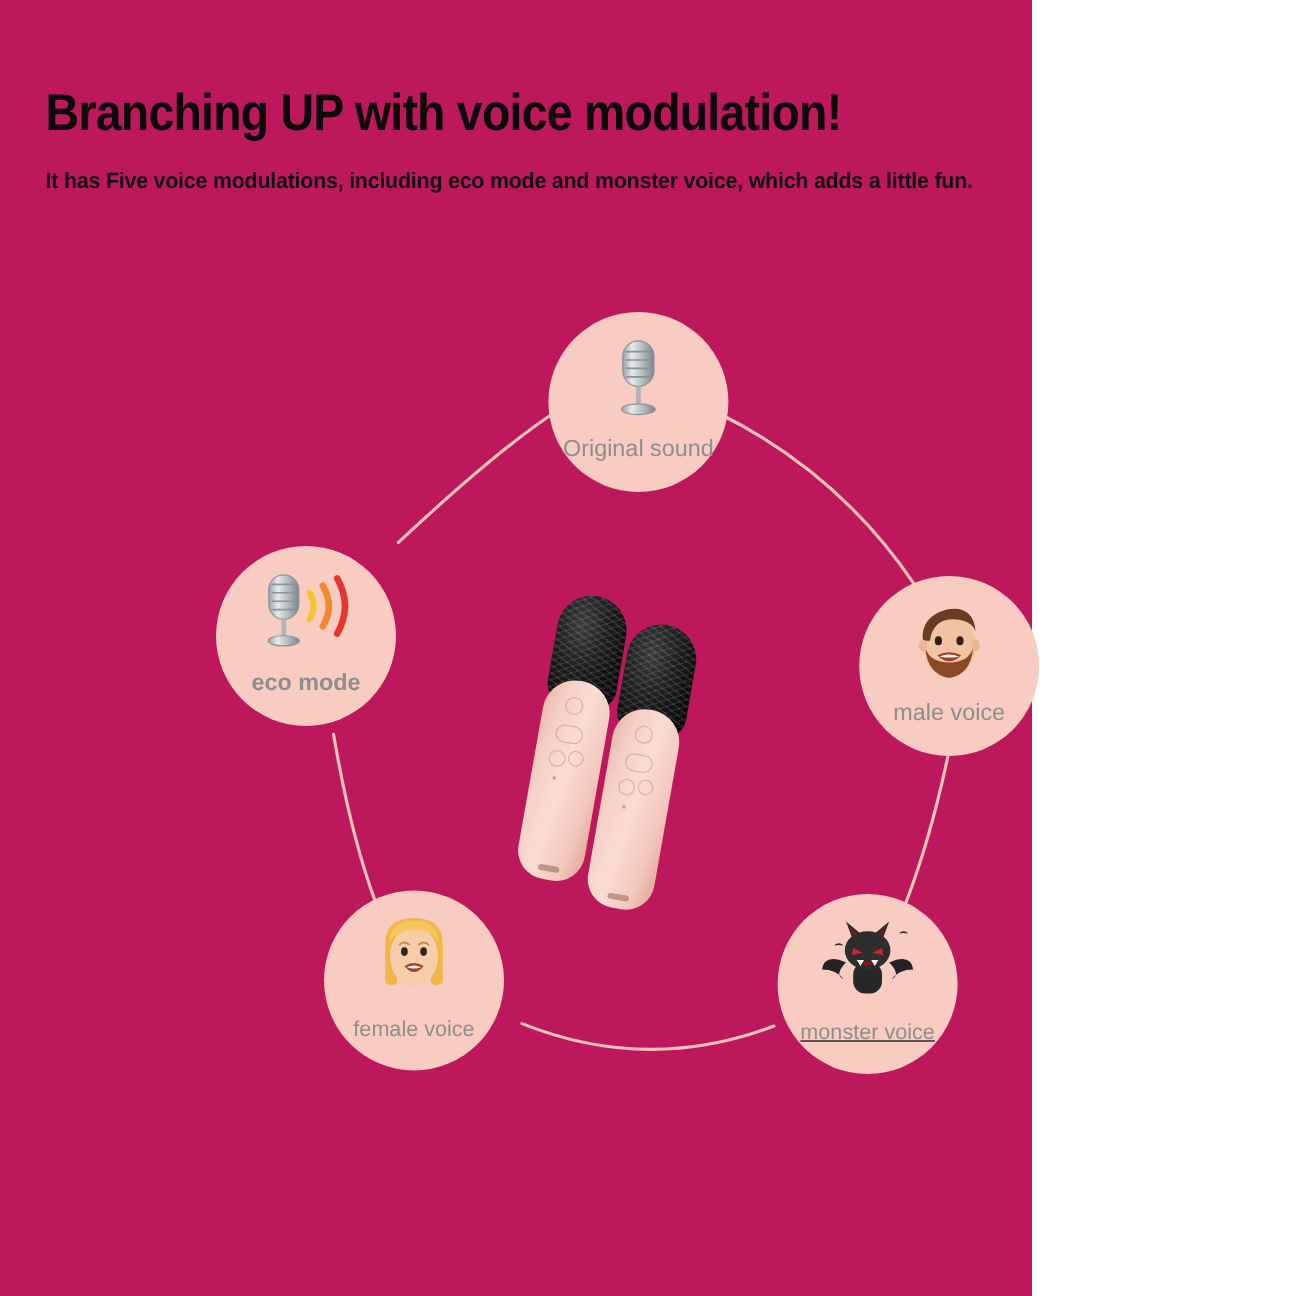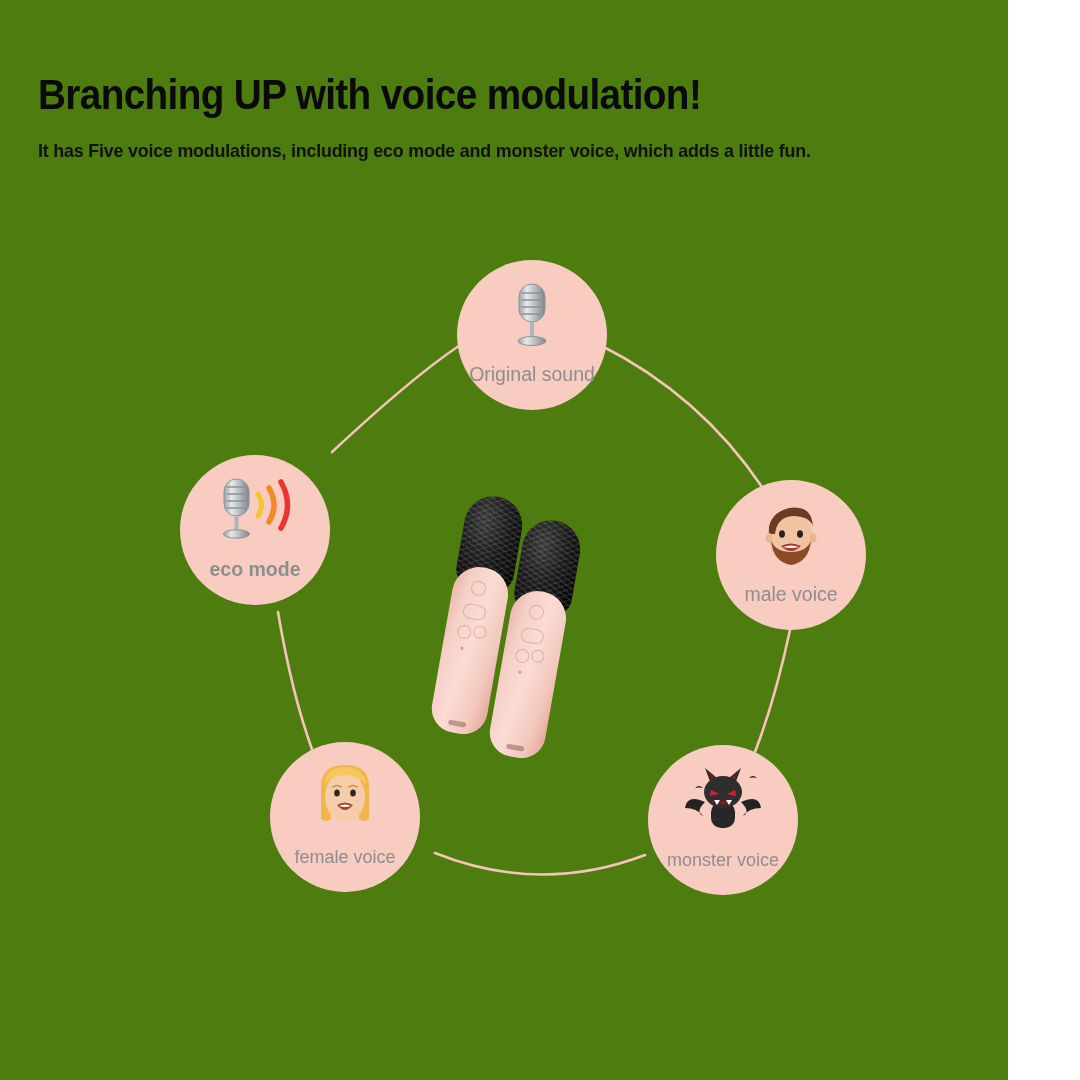--- a/index.html
+++ b/index.html
@@ -3,21 +3,21 @@
 <meta charset="utf-8">
 <title>Branching UP with voice modulation!</title>
 <style>
   * { margin:0; padding:0; box-sizing:border-box; }
   html, body {
     width:1080px; height:1080px;
     background:#ffffff;
     font-family:"Liberation Sans", sans-serif;
     overflow:hidden;
   }
-  .page { position:relative; width:1008px; height:1080px; background:#4d7c0f; }
+  .page { position:relative; width:860px; height:1080px; background:#be185d; }
 
   
   .header { position:absolute; left:38px; top:72px; width:1010px; }
   .title {
     font-size:43px; font-weight:bold; color:#0a0a0a;
     letter-spacing:-0.7px; line-height:1.05;
     font-family:"Liberation Sans", sans-serif;
     transform:scaleX(0.90); transform-origin:left center;
     white-space:nowrap;
   }
@@ -48,21 +48,21 @@
     font-size:19.5px; color:#8e8e8e;
     font-family:"Liberation Sans", sans-serif;
     white-space:nowrap; line-height:1;
     padding-bottom:26px;
   }
   .node-label.small { font-size:18px; }
 
   
   #node-original { left:457px; top:260px; }
   #node-male     { left:716px; top:480px; }
-  #node-monster  { left:648px; top:745px; }
+  #node-monster  { left:648px; top:745px;text-decoration:underline; }
   #node-female   { left:270px; top:742px; }
   #node-eco      { left:180px; top:455px;font-weight:bold; }
 
   
   .product { position:absolute; left:440px; top:470px; width:185px; height:250px; }
   .mic { position:absolute; }
   .mic-body {
     position:absolute; width:56px; height:168px;
     background:linear-gradient(100deg,#e8b3a6 0%,#f6d0c6 22%,#fadcd4 48%,#f3c7bc 78%,#e0a496 100%);
     border-radius:27px 27px 24px 24px;

